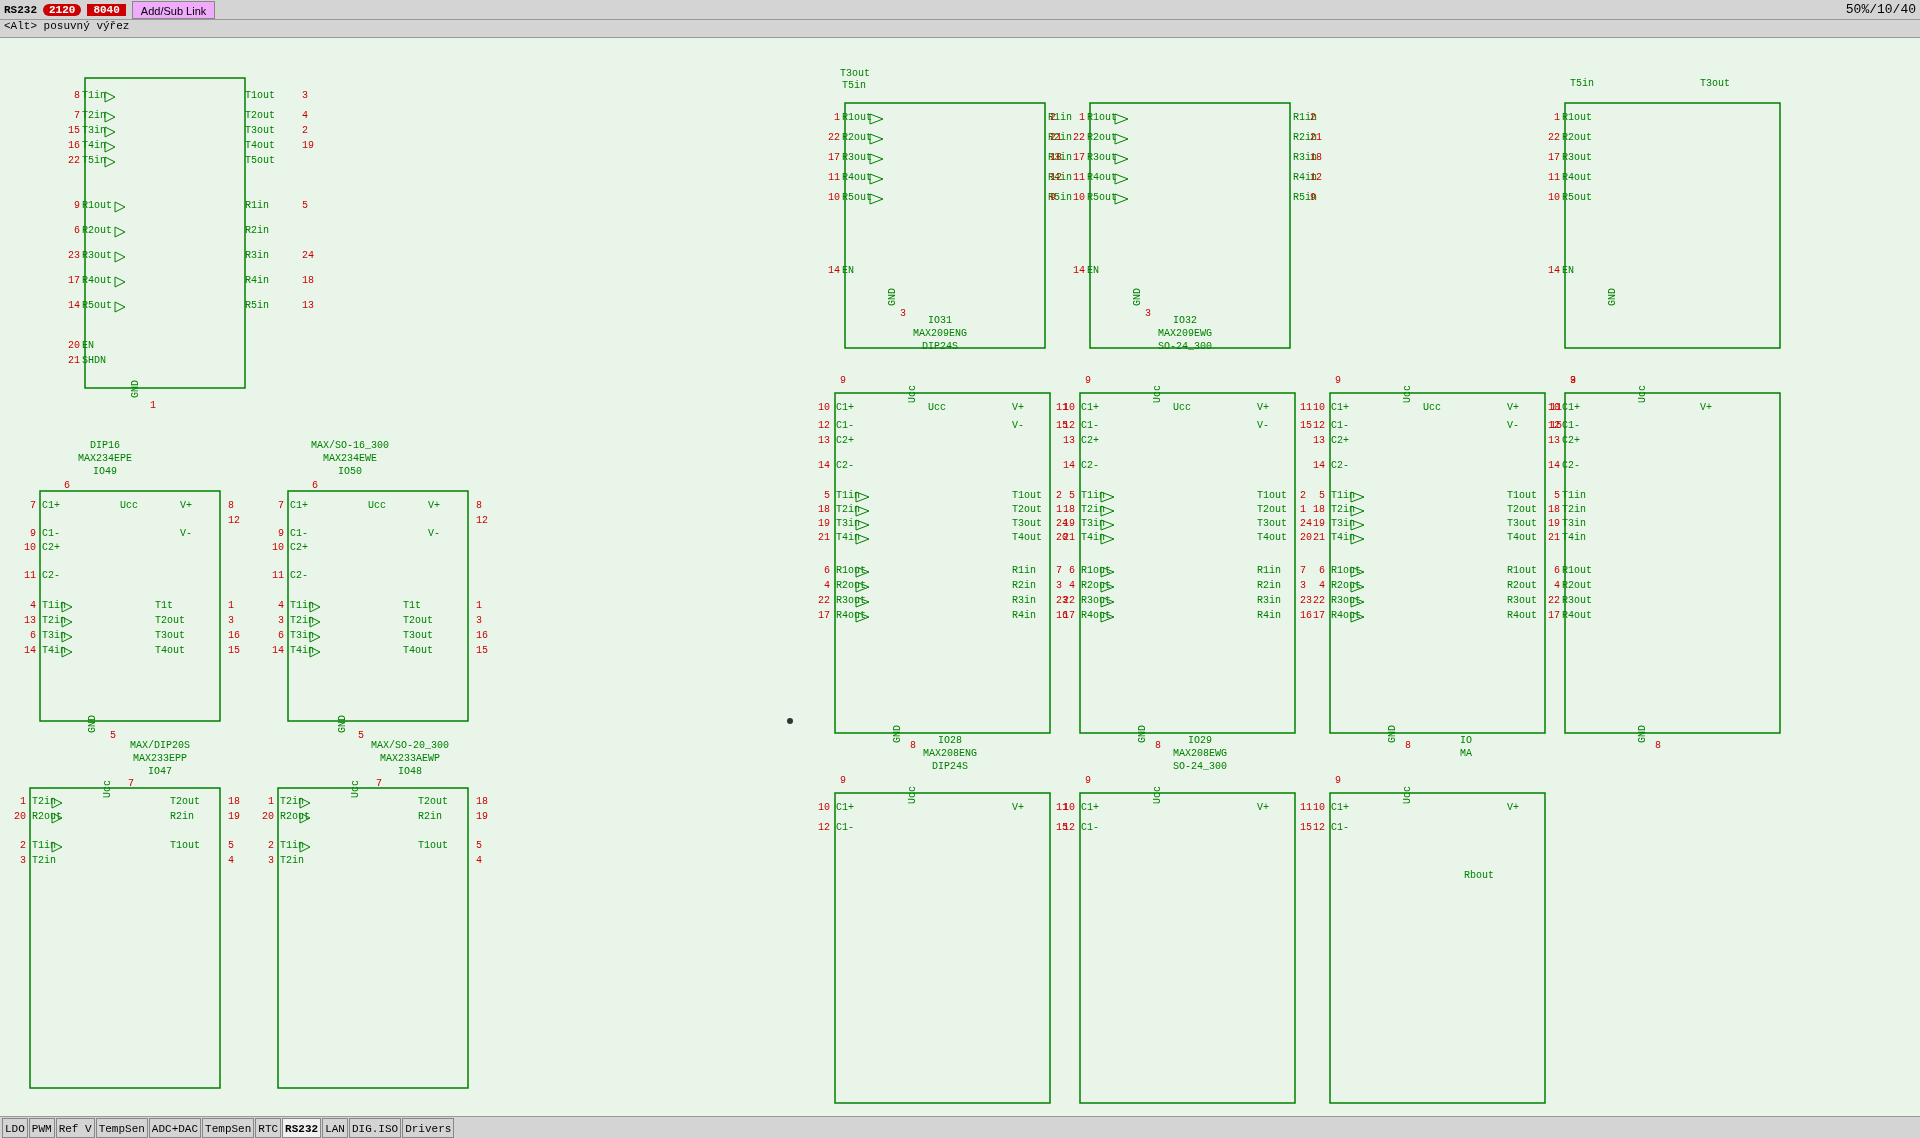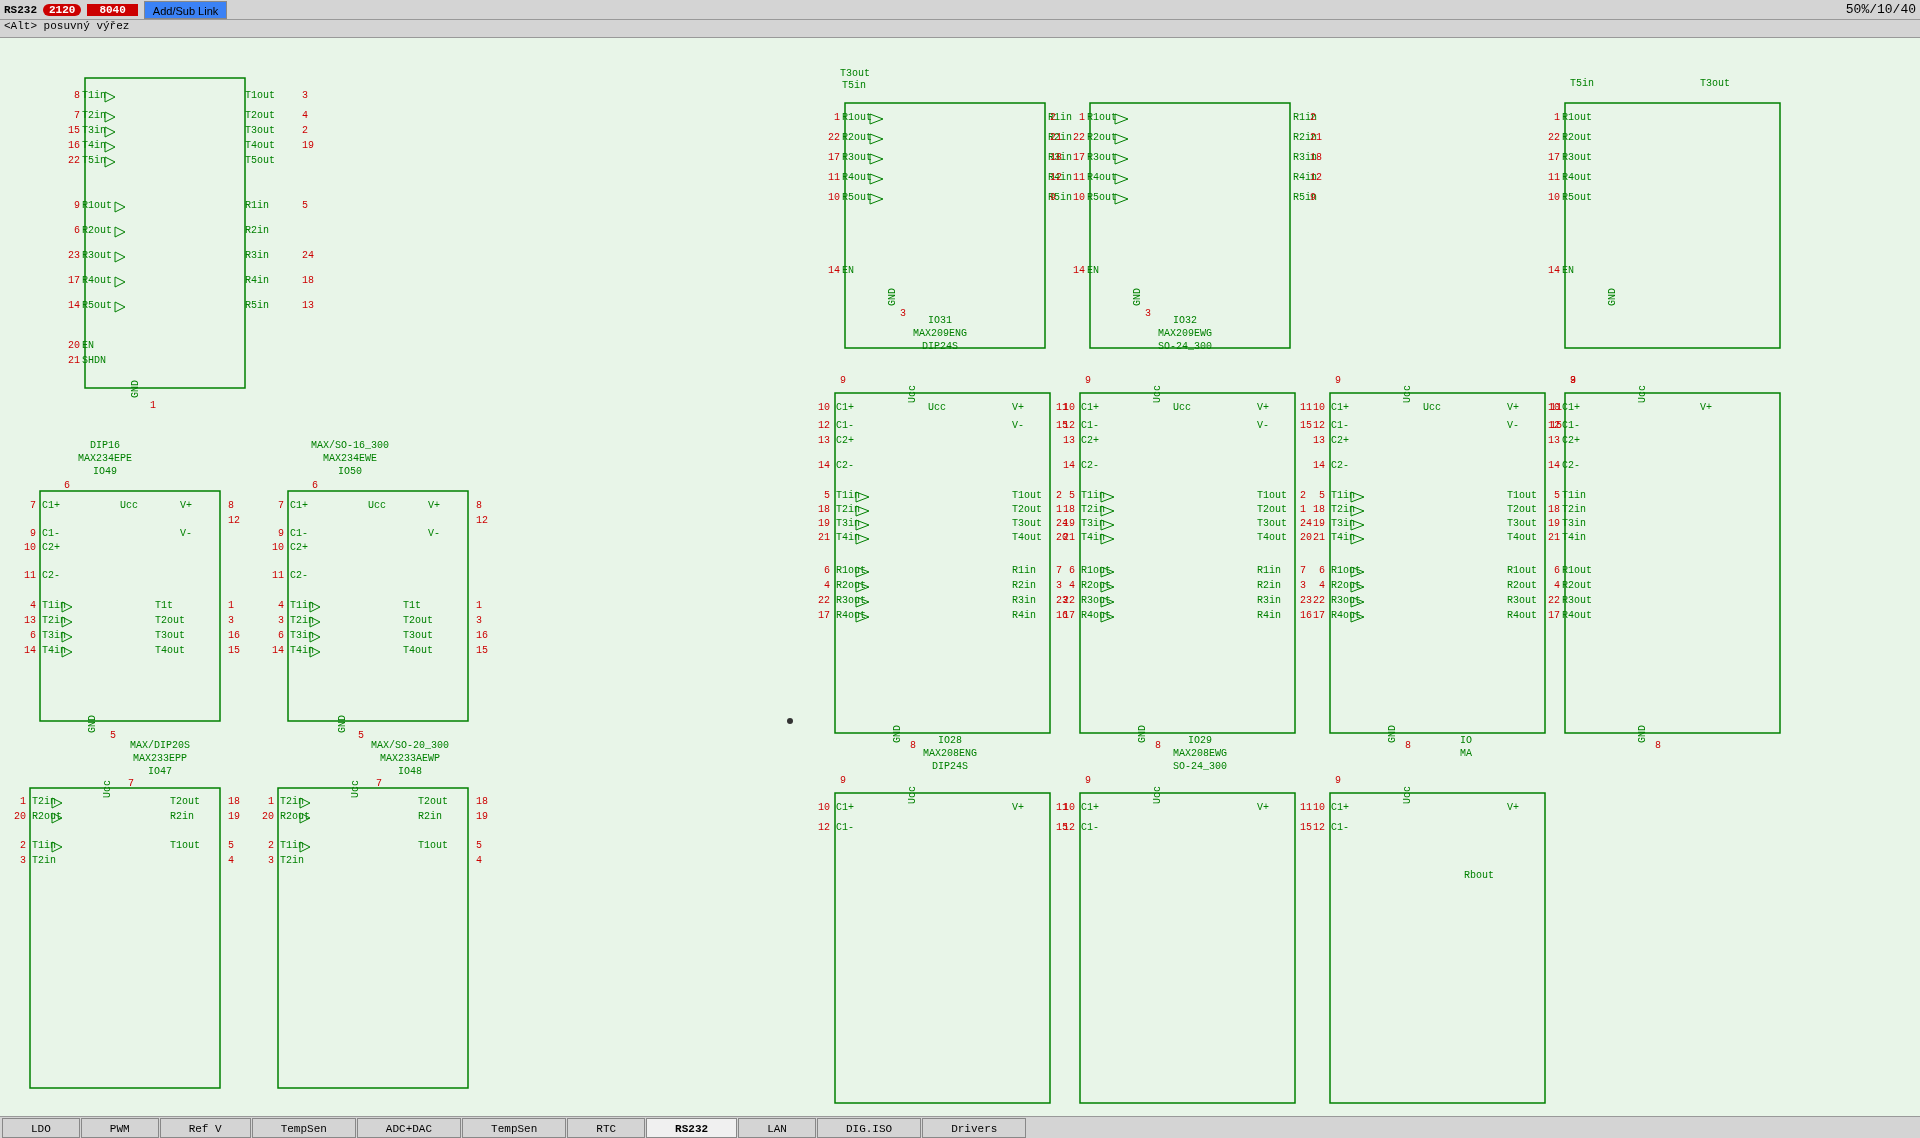--- a/index.html
+++ b/index.html
@@ -34,25 +34,25 @@
       color: white;
       font-size: 11px;
       padding: 0 6px;
       font-weight: bold;
       border-radius: 6px;
     }
     .toolbar-badge2 {
       background: #cc0000;
       color: white;
       font-size: 11px;
-      padding: 0 12px;
+      padding: 0 6px;
       font-weight: bold;
     }
     .toolbar-btn {
-      background: #3b82f6;
+      background: #f0abfc;
       border: 1px solid #888;
       font-size: 11px;
       padding: 0 8px;
       cursor: pointer;
       height: 18px;
       line-height: 18px;
     }
     .toolbar-right {
       margin-left: auto;
       font-size: 13px;
@@ -89,21 +89,21 @@
       background: #d4d4d4;
       border-top: 1px solid #999;
       display: flex;
       align-items: center;
       padding: 0 2px;
       gap: 1px;
       z-index: 10;
     }
     .tab {
       height: 20px;
-      padding: 0 28px;
+      padding: 0 2px;
       font-size: 11px;
       border: 1px solid #888;
       background: #d4d4d4;
       cursor: pointer;
       line-height: 20px;
       white-space: nowrap;
     }
     .tab.active {
       background: #f0f0f0;
       font-weight: bold;

